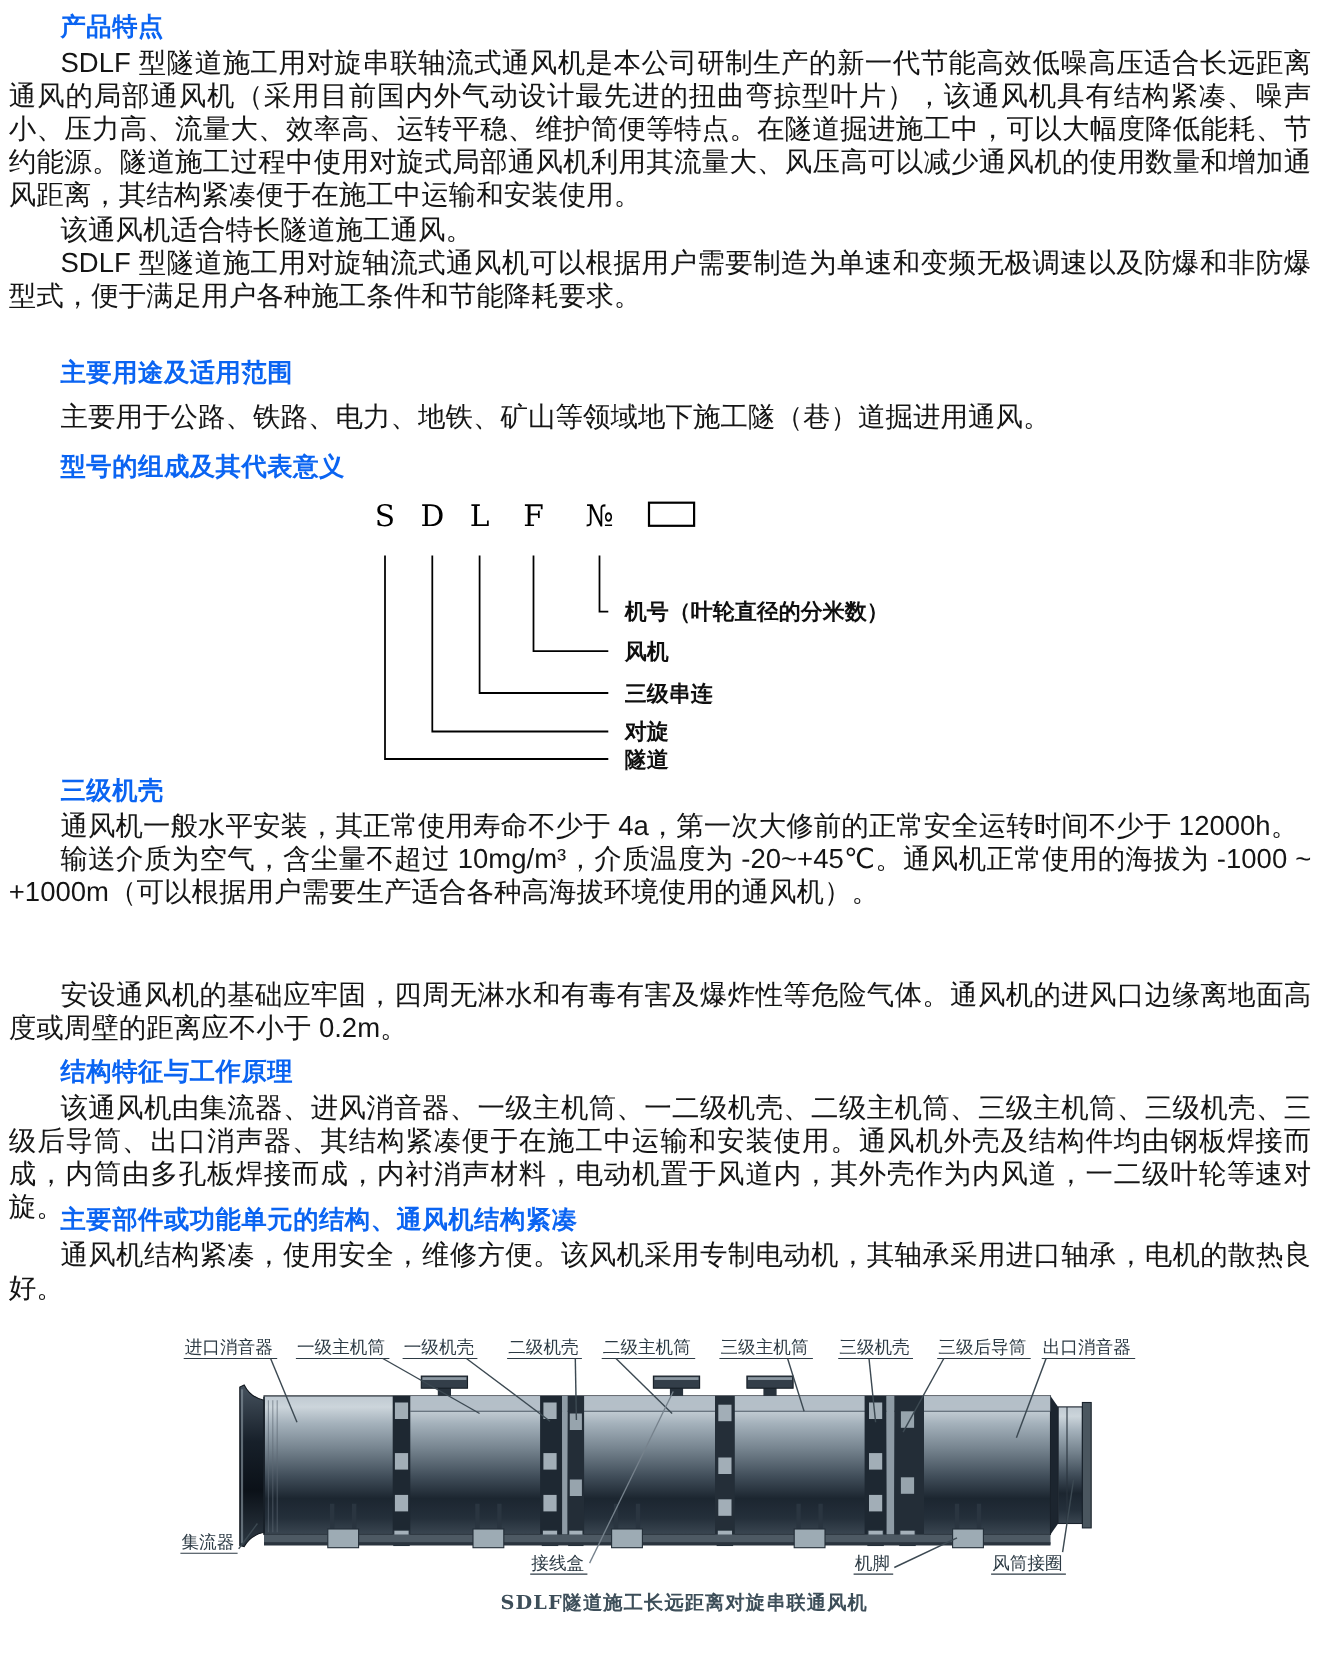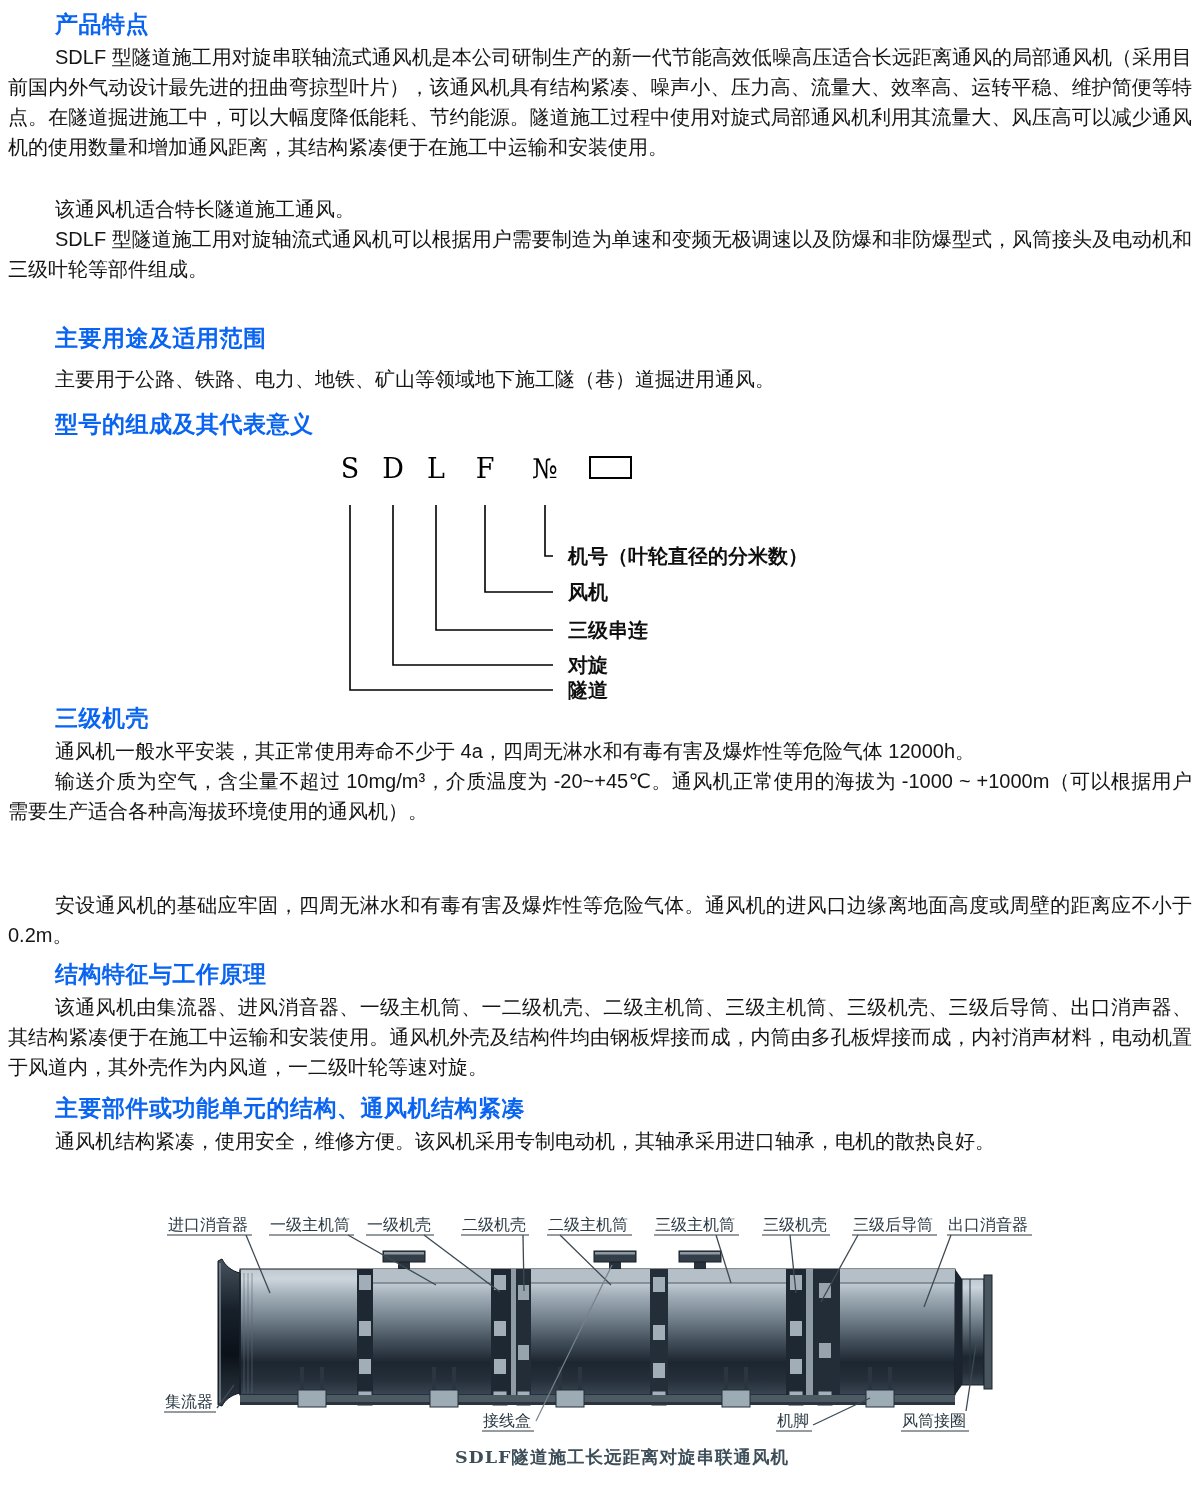--- a/index.html
+++ b/index.html
@@ -1,21 +1,21 @@
 <!DOCTYPE html>
 <html style="--accent: #0a64f2; --body-text: #151515; --diagram-label: #2c3a44; --caption-text: #3d4e59;"><head>
 <meta charset="utf-8">
 <style>
   html,body{margin:0;padding:0;background:#ffffff;}
   body{width:1200px;height:1510px;position:relative;overflow:hidden;
        font-family:"Liberation Sans","DejaVu Sans",sans-serif;}
   .page{position:absolute;left:0;top:0;width:1200px;height:1510px;background:#fff;}
   h2.sect{position:absolute;left:55px;margin:0;font-size:23px;line-height:28px;
           font-weight:700;color:var(--accent,#0a64f2);letter-spacing:0.5px;}
-  p.body{position:absolute;left:8px;width:1184px;margin:0;font-size:20px;line-height:30px;
+  p.body{position:absolute;left:8px;width:1184px;margin:0;font-size:25px;line-height:30px;
          color:var(--body-text,#151515);font-weight:500;text-align:justify;text-indent:47px;
          word-break:break-all;}
   svg text{user-select:none;}
   .model-letter{font-family:"DejaVu Serif","Liberation Serif",serif;font-size:27px;fill:#000;}
   .model-label{font-size:20px;font-weight:600;fill:#0f0f0f;}
   .mach-label{font-family:"DejaVu Serif","Liberation Serif",serif;font-size:16px;
               fill:var(--diagram-label,#2c3a44);}
   .mach-caption{font-family:"DejaVu Serif","Liberation Serif",serif;font-size:17.5px;font-weight:700;
                 fill:var(--caption-text,#3d4e59);letter-spacing:1px;}
   .leader{stroke:#3c4952;stroke-width:1.3;fill:none;}
@@ -23,21 +23,21 @@
   .mline{stroke:#000;stroke-width:1.6;fill:none;}
 </style>
 </head>
 <body>
 
 <div class="page">
 
   <h2 class="sect" style="top:10px">产品特点</h2>
   <p class="body" style="top:42px">SDLF 型隧道施工用对旋串联轴流式通风机是本公司研制生产的新一代节能高效低噪高压适合长远距离通风的局部通风机（采用目前国内外气动设计最先进的扭曲弯掠型叶片），该通风机具有结构紧凑、噪声小、压力高、流量大、效率高、运转平稳、维护简便等特点。在隧道掘进施工中，可以大幅度降低能耗、节约能源。隧道施工过程中使用对旋式局部通风机利用其流量大、风压高可以减少通风机的使用数量和增加通风距离，其结构紧凑便于在施工中运输和安装使用。</p>
   <p class="body" style="top:194px">该通风机适合特长隧道施工通风。</p>
-  <p class="body" style="top:224px">SDLF 型隧道施工用对旋轴流式通风机可以根据用户需要制造为单速和变频无极调速以及防爆和非防爆型式，风筒接头及电动机和三级叶轮等部件组成。</p>
+  <p class="body" style="top:224px">SDLF 型隧道施工用对旋轴流式通风机可以根据用户需要制造为单速和变频无极调速以及防爆和非防爆型式，便于满足用户各种施工条件和节能降耗要求。</p>
 
   <h2 class="sect" style="top:324px">主要用途及适用范围</h2>
   <p class="body" style="top:364px">主要用于公路、铁路、电力、地铁、矿山等领域地下施工隧（巷）道掘进用通风。</p>
 
   <h2 class="sect" style="top:410px">型号的组成及其代表意义</h2>
 
   <svg style="position:absolute;left:0;top:445px" width="1200" height="260" viewBox="0 0 1200 260">
 
     <text class="model-letter" x="350" y="33" text-anchor="middle">S</text>
     <text class="model-letter" x="393" y="33" text-anchor="middle">D</text>
@@ -55,21 +55,21 @@
     </g>
 
     <text class="model-label" x="568" y="118">机号（叶轮直径的分米数）</text>
     <text class="model-label" x="568" y="154">风机</text>
     <text class="model-label" x="568" y="192">三级串连</text>
     <text class="model-label" x="568" y="227">对旋</text>
     <text class="model-label" x="568" y="252">隧道</text>
   </svg>
 
   <h2 class="sect" style="top:704px">三级机壳</h2>
-  <p class="body" style="top:736px">通风机一般水平安装，其正常使用寿命不少于 4a，四周无淋水和有毒有害及爆炸性等危险气体 12000h。</p>
+  <p class="body" style="top:736px">通风机一般水平安装，其正常使用寿命不少于 4a，第一次大修前的正常安全运转时间不少于 12000h。</p>
   <p class="body" style="top:766px">输送介质为空气，含尘量不超过 10mg/m³，介质温度为 -20~+45℃。通风机正常使用的海拔为 -1000 ~ +1000m（可以根据用户需要生产适合各种高海拔环境使用的通风机）。</p>
   <p class="body" style="top:890px">安设通风机的基础应牢固，四周无淋水和有毒有害及爆炸性等危险气体。通风机的进风口边缘离地面高度或周壁的距离应不小于 0.2m。</p>
 
   <h2 class="sect" style="top:960px">结构特征与工作原理</h2>
   <p class="body" style="top:992px">该通风机由集流器、进风消音器、一级主机筒、一二级机壳、二级主机筒、三级主机筒、三级机壳、三级后导筒、出口消声器、其结构紧凑便于在施工中运输和安装使用。通风机外壳及结构件均由钢板焊接而成，内筒由多孔板焊接而成，内衬消声材料，电动机置于风道内，其外壳作为内风道，一二级叶轮等速对旋。</p>
 
   <h2 class="sect" style="top:1094px">主要部件或功能单元的结构、通风机结构紧凑</h2>
   <p class="body" style="top:1126px">通风机结构紧凑，使用安全，维修方便。该风机采用专制电动机，其轴承采用进口轴承，电机的散热良好。</p>
 
   <svg style="position:absolute;left:0;top:1195px" width="1200" height="315" viewBox="0 0 1200 315">

